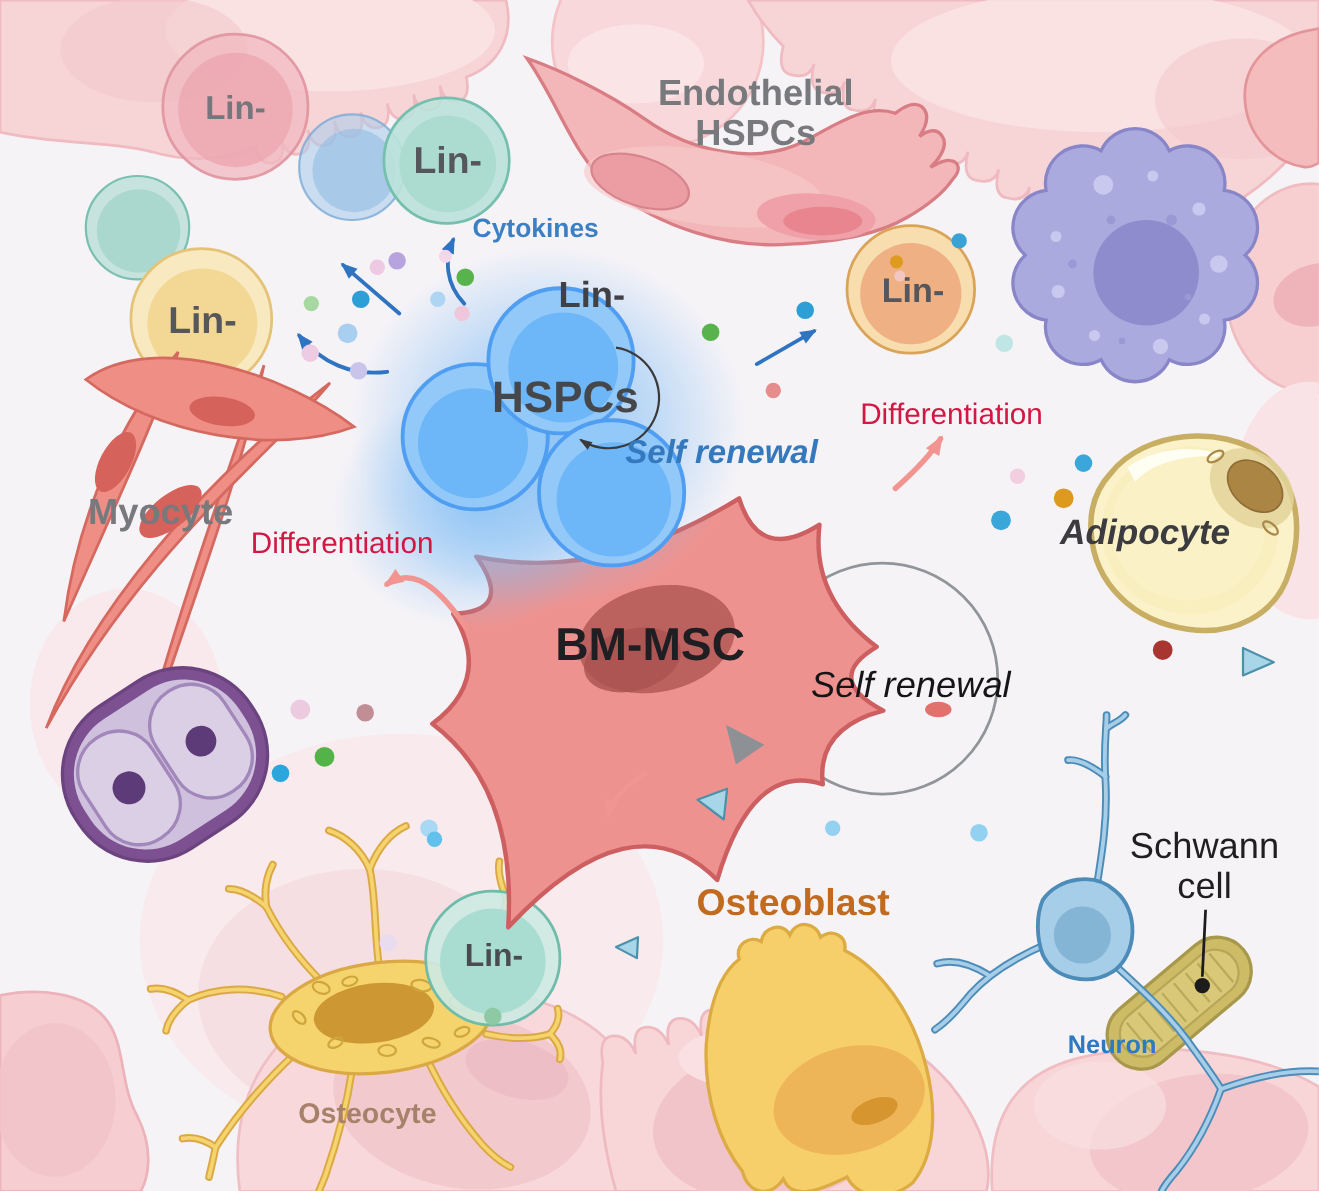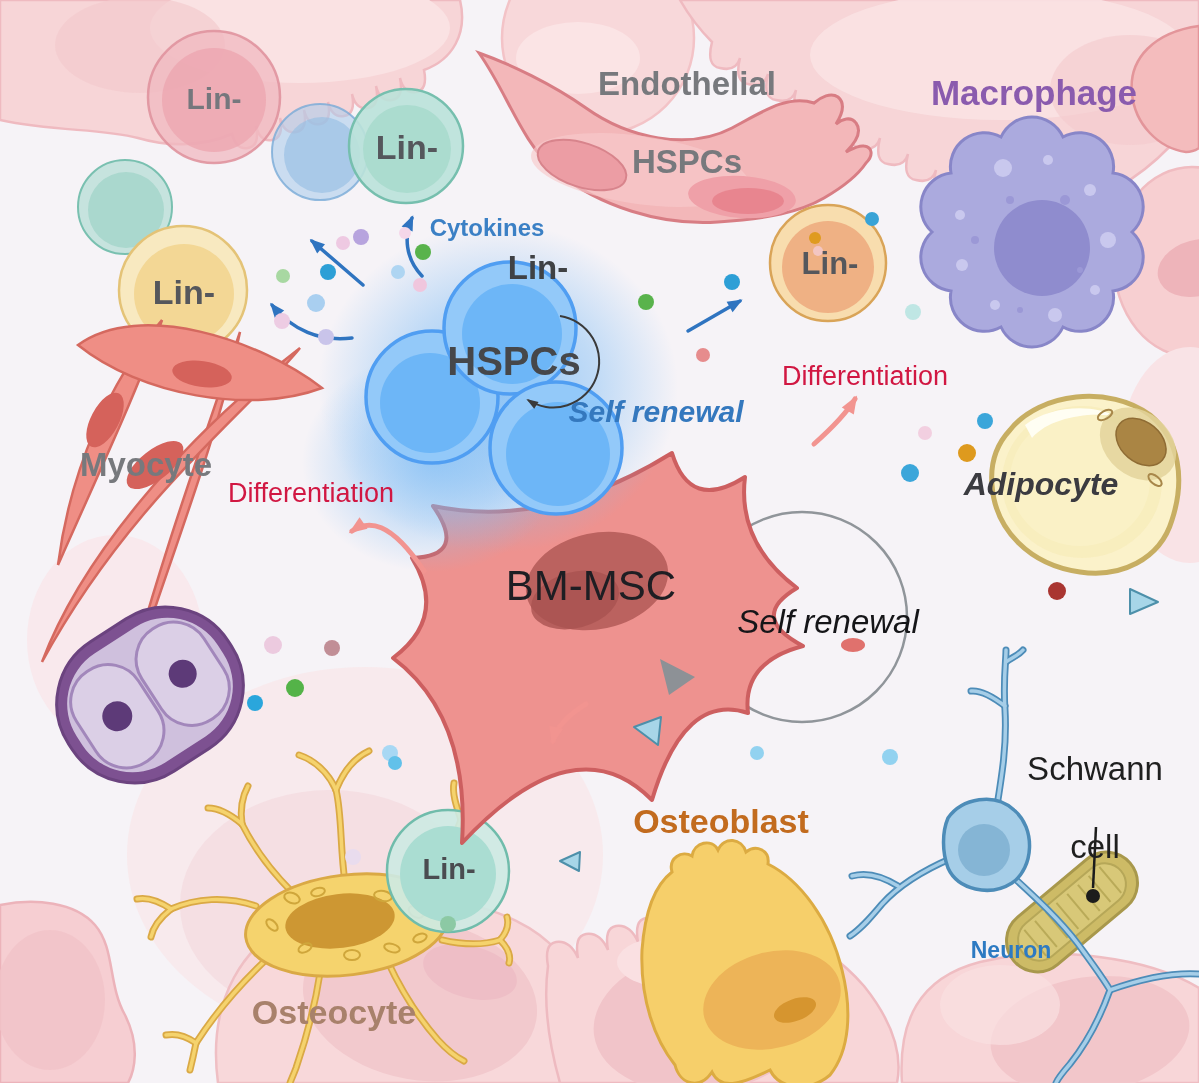--- a/index.html
+++ b/index.html
@@ -6,41 +6,41 @@
   #stage{
     position:relative;width:1199px;height:1083px;overflow:hidden;
     background:#ffffff;font-family:"Liberation Sans",sans-serif;
   }
   #art{position:absolute;left:0;top:0;}
   .lbl{
     position:absolute;transform:translate(-50%,-50%);
     white-space:nowrap;line-height:1.08;text-align:center;
     font-family:"Liberation Sans",sans-serif;
   }
-  .lbl span{display:block;margin-top:42px;}
+  .lbl span{display:block;}
   .lin{font-weight:700;color:#55575c;}
   .l-lin-pink{left:214px;top:99px;font-size:30px;color:#75777d;}
   .l-lin-tealtop{left:407px;top:147px;font-size:34px;}
   .l-lin-yellow{left:184px;top:292px;font-size:34px;}
   .l-lin-hspc{left:538px;top:268px;font-size:33px;color:#3f4144;}
   .l-lin-orange{left:830px;top:264px;font-size:31px;}
   .l-lin-tealbottom{left:449px;top:870px;font-size:29px;color:#4a4c50;}
   .l-endothelial{left:687px;top:102px;font-size:33px;font-weight:700;color:#77797d;}
   .l-macrophage{left:1034px;top:93px;font-size:35px;font-weight:700;color:#8a5bae;}
-  .l-cytokines{left:487px;top:228px;font-size:24px;font-weight:600;color:#3b80c5;}
+  .l-cytokines{left:487px;top:208px;font-size:24px;font-weight:600;color:#3b80c5;}
   .l-hspcs{left:514px;top:362px;font-size:40px;font-weight:700;color:#46474a;}
   .l-selfrenewal-hspc{left:656px;top:412px;font-size:30px;font-weight:700;font-style:italic;color:#3478be;}
   .l-diff-right{left:865px;top:377px;font-size:27px;font-weight:500;color:#d11742;}
   .l-diff-left{left:311px;top:494px;font-size:27px;font-weight:500;color:#d11742;}
   .l-myocyte{left:146px;top:424px;font-size:33px;font-weight:700;color:#77797d;margin-top:41px;}
-  .l-bmmsc{left:591px;top:586px;font-size:42px;font-weight:400;color:#1e1e23;text-align:center;}
+  .l-bmmsc{left:591px;top:586px;font-size:42px;font-weight:700;color:#1e1e23;text-align:center;}
   .l-selfrenewal-bmmsc{left:828px;top:622px;font-size:33px;font-style:italic;font-weight:500;color:#151518;}
   .l-adipocyte{left:1041px;top:484px;font-size:32px;font-weight:700;color:#3b3b40;font-style:italic;}
   .l-chondrocyte{left:142px;top:799px;font-size:31px;font-weight:700;color:#7d55a5;}
-  .l-osteocyte{left:334px;top:1012px;font-size:34px;font-weight:700;color:#a8816b;}
+  .l-osteocyte{left:334px;top:1012px;font-size:26px;font-weight:700;color:#a8816b;}
   .l-osteoblast{left:721px;top:821px;font-size:34px;font-weight:700;color:#c26b1e;}
   .l-neuron{left:1011px;top:950px;font-size:23px;font-weight:700;color:#2d7ac2;}
   .l-schwann{left:1095px;top:787px;font-size:33px;font-weight:400;color:#1f1f1f;}
 </style>
 </head>
 <body>
 
 <div id="stage">
 
 <svg id="art" width="1199" height="1083" viewBox="0 0 1199 1083">
@@ -438,21 +438,20 @@
 <div class="lbl lin l-lin-yellow">Lin-</div>
 <div class="lbl lin l-lin-hspc">Lin-</div>
 <div class="lbl lin l-lin-orange">Lin-</div>
 <div class="lbl lin l-lin-tealbottom">Lin-</div>
 
 <div class="lbl l-endothelial">
   <span>Endothelial</span>
   <span>HSPCs</span>
 </div>
 
-<div class="lbl l-macrophage">Macrophage</div>
 <div class="lbl l-cytokines">Cytokines</div>
 <div class="lbl l-hspcs">HSPCs</div>
 <div class="lbl l-selfrenewal-hspc">Self renewal</div>
 <div class="lbl l-diff-right">Differentiation</div>
 <div class="lbl l-diff-left">Differentiation</div>
 <div class="lbl l-myocyte">Myocyte</div>
 <div class="lbl l-bmmsc">BM-MSC</div>
 <div class="lbl l-selfrenewal-bmmsc">Self renewal</div>
 <div class="lbl l-adipocyte">Adipocyte</div>
 <div class="lbl l-osteocyte">Osteocyte</div>

